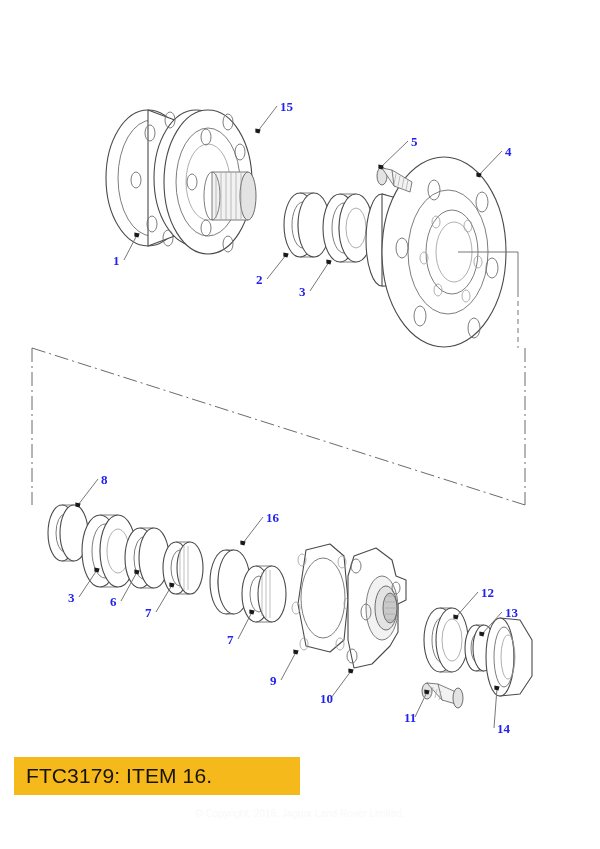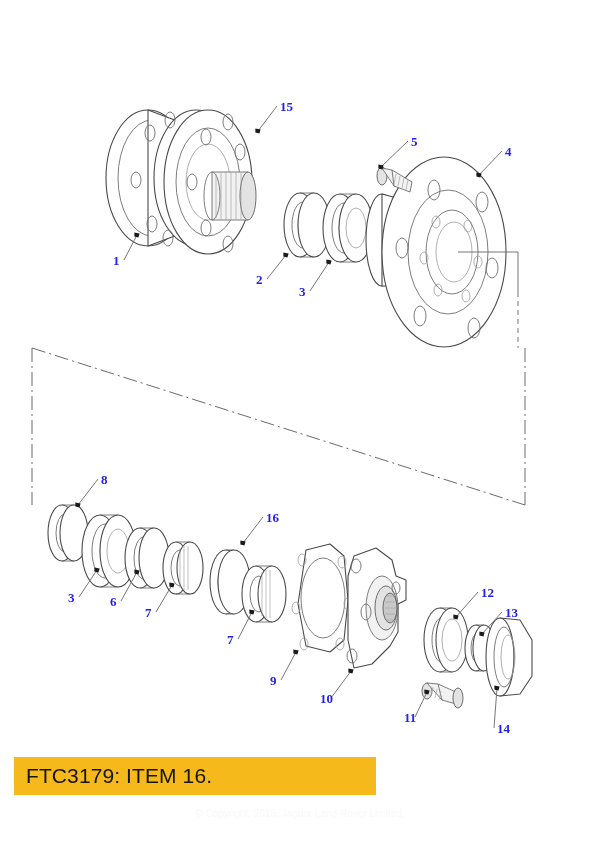--- a/index.html
+++ b/index.html
@@ -78,21 +78,21 @@
   .section-box {
     fill: none;
     stroke: #6b6b6b;
     stroke-width: 1;
     stroke-dasharray: 14 4 2 4;
   }
   #banner {
     position: absolute;
     left: 14px;
     top: 757px;
-    width: 362px;
+    width: 286px;
     height: 38px;
     background: #f6b91b;
     display: flex;
     align-items: center;
   }
   #banner-text {
     padding-left: 12px;
     font-family: "Liberation Sans", sans-serif;
     font-size: 21px;
     font-weight: normal;

